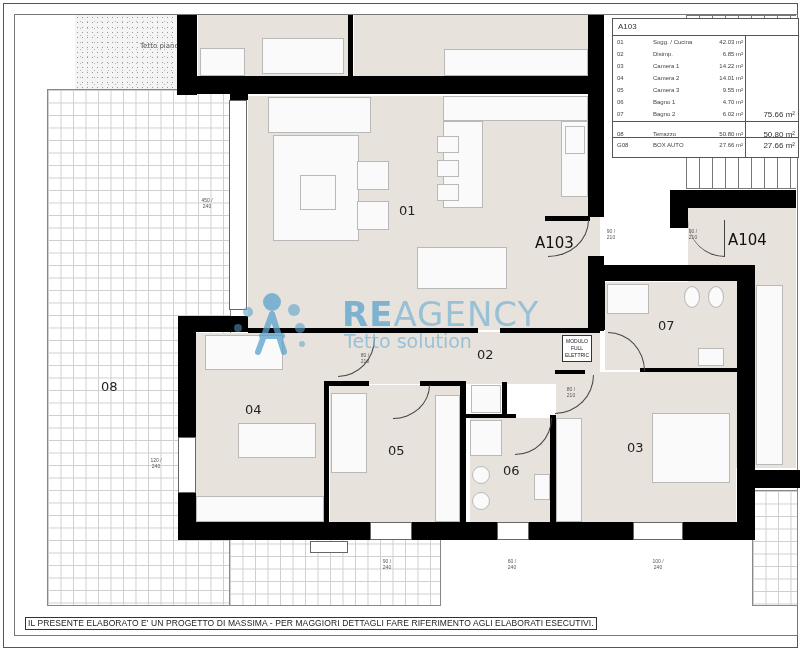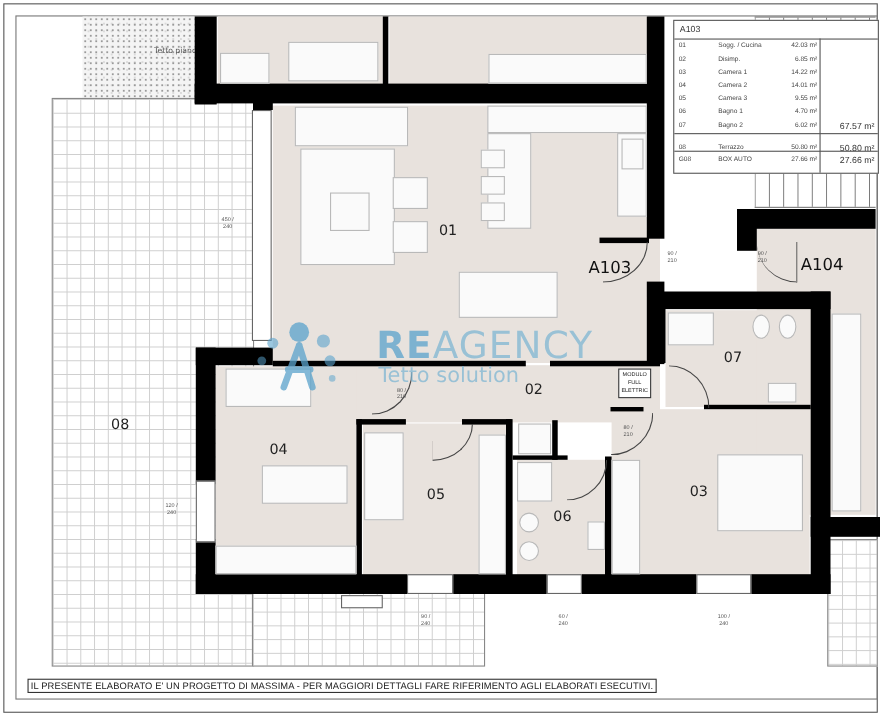--- a/index.html
+++ b/index.html
@@ -205,21 +205,21 @@
     </div>
   <div class="row" style="top:78px;width:185px;">
       <span class="c1">06</span>
       <span class="c2">Bagno 1</span>
       <span class="c3">4.70 m²</span>
     </div>
   <div class="row" style="top:90px;width:185px;">
       <span class="c1">07</span>
       <span class="c2">Bagno 2</span>
       <span class="c3">6.02 m²</span>
-      <span class="c4">67.57 m²</span>
+      <span class="c4">75.66 m²</span>
     </div>
   <div style="position:absolute;left:0;top:102px;width:185px;height:1px;background:#555;"></div>
   <div class="row" style="top:110px;width:185px;text-decoration:underline;">
       <span class="c1">08</span>
       <span class="c2">Terrazzo</span>
       <span class="c3">50.80 m²</span>
       <span class="c4">50.80 m²</span>
     </div>
   <div style="position:absolute;left:0;top:118px;width:185px;height:1px;background:#555;"></div>
   <div class="row" style="top:121px;width:185px;">

